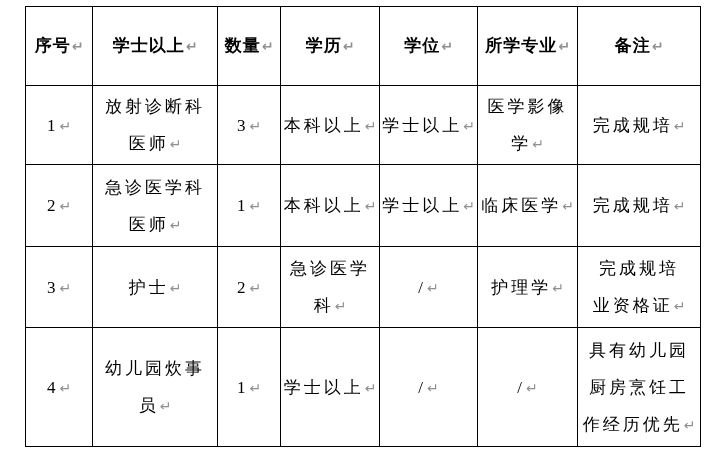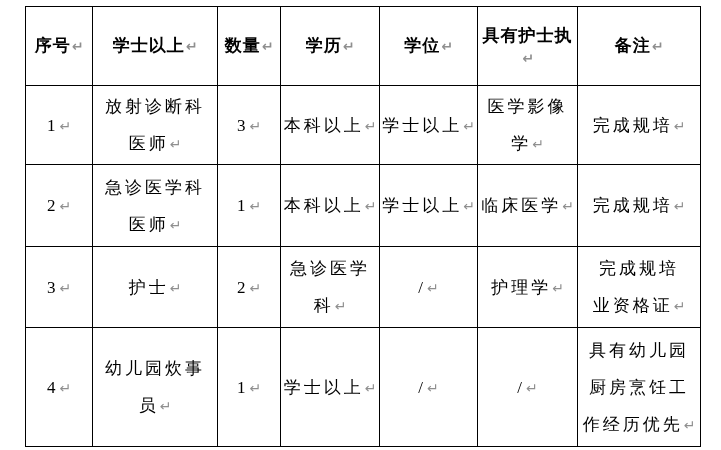--- a/index.html
+++ b/index.html
@@ -71,21 +71,21 @@
     <col style="width:100px">
     <col style="width:123px">
   </colgroup>
   <thead>
     <tr style="height:79px">
       <th><span class="cell-text">序号</span><span class="pmark">↵</span></th>
       <th><span class="cell-text">学士以上</span><span class="pmark">↵</span></th>
       <th><span class="cell-text">数量</span><span class="pmark">↵</span></th>
       <th><span class="cell-text">学历</span><span class="pmark">↵</span></th>
       <th><span class="cell-text">学位</span><span class="pmark">↵</span></th>
-      <th><span class="cell-text">具有护士执</span><span class="pmark">↵</span></th>
+      <th><span class="cell-text">所学专业</span><span class="pmark">↵</span></th>
       <th><span class="cell-text">备注</span><span class="pmark">↵</span></th>
     </tr>
   </thead>
   <tbody>
     <tr style="height:79px">
       <td><span class="cell-text">1</span><span class="pmark">↵</span></td>
       <td><span class="cell-text">放射诊断科
 医师</span><span class="pmark">↵</span></td>
       <td><span class="cell-text">3</span><span class="pmark">↵</span></td>
       <td><span class="cell-text">本科以上</span><span class="pmark">↵</span></td>

